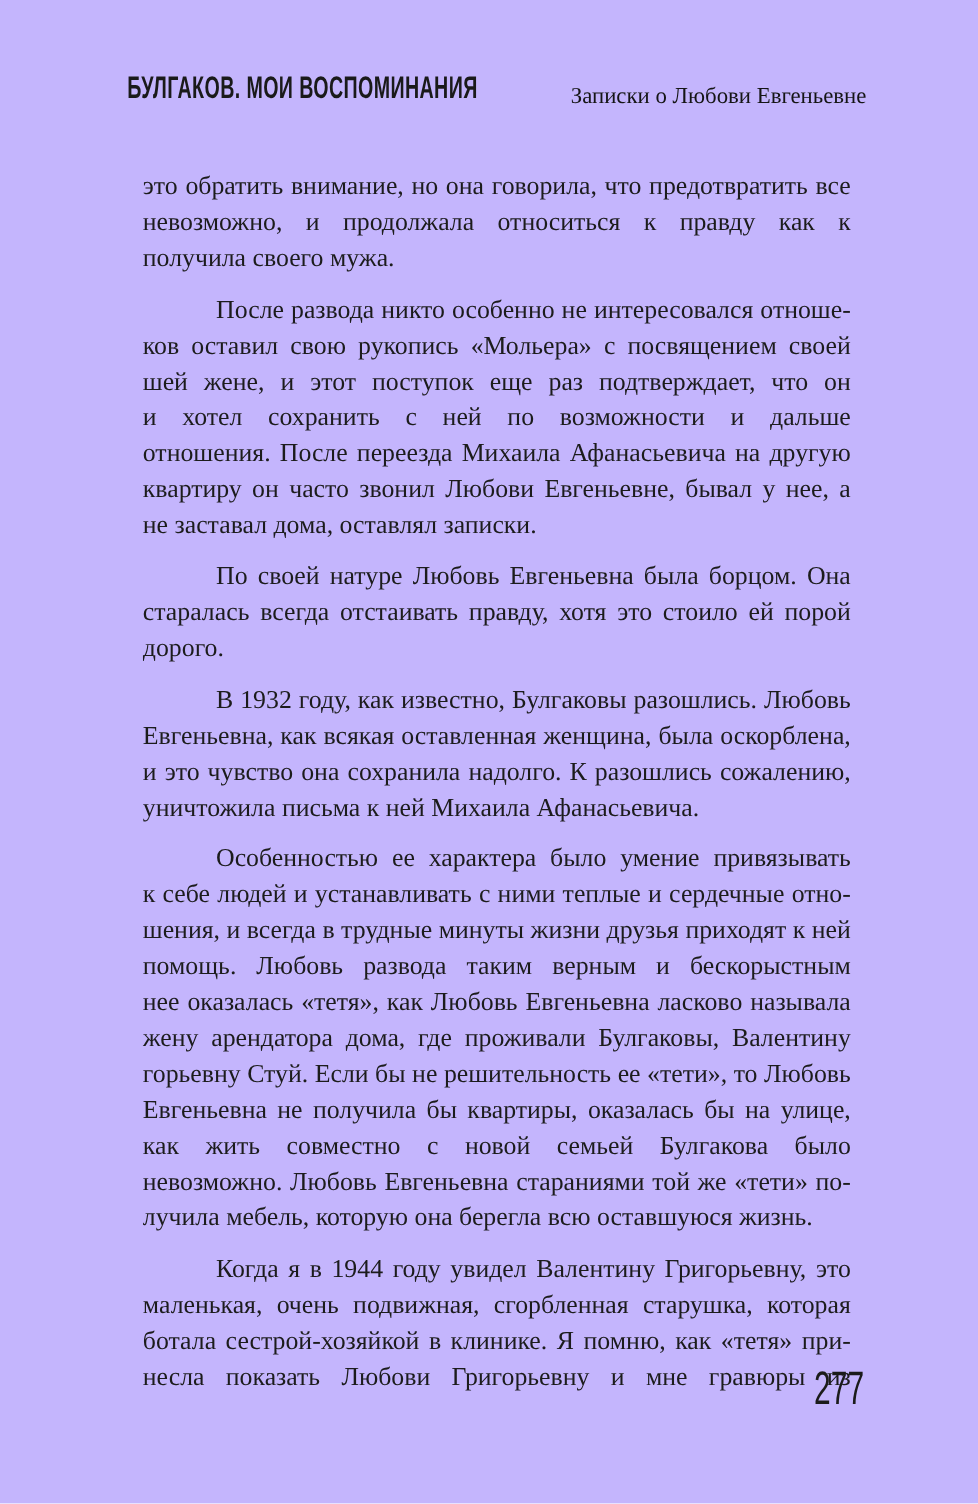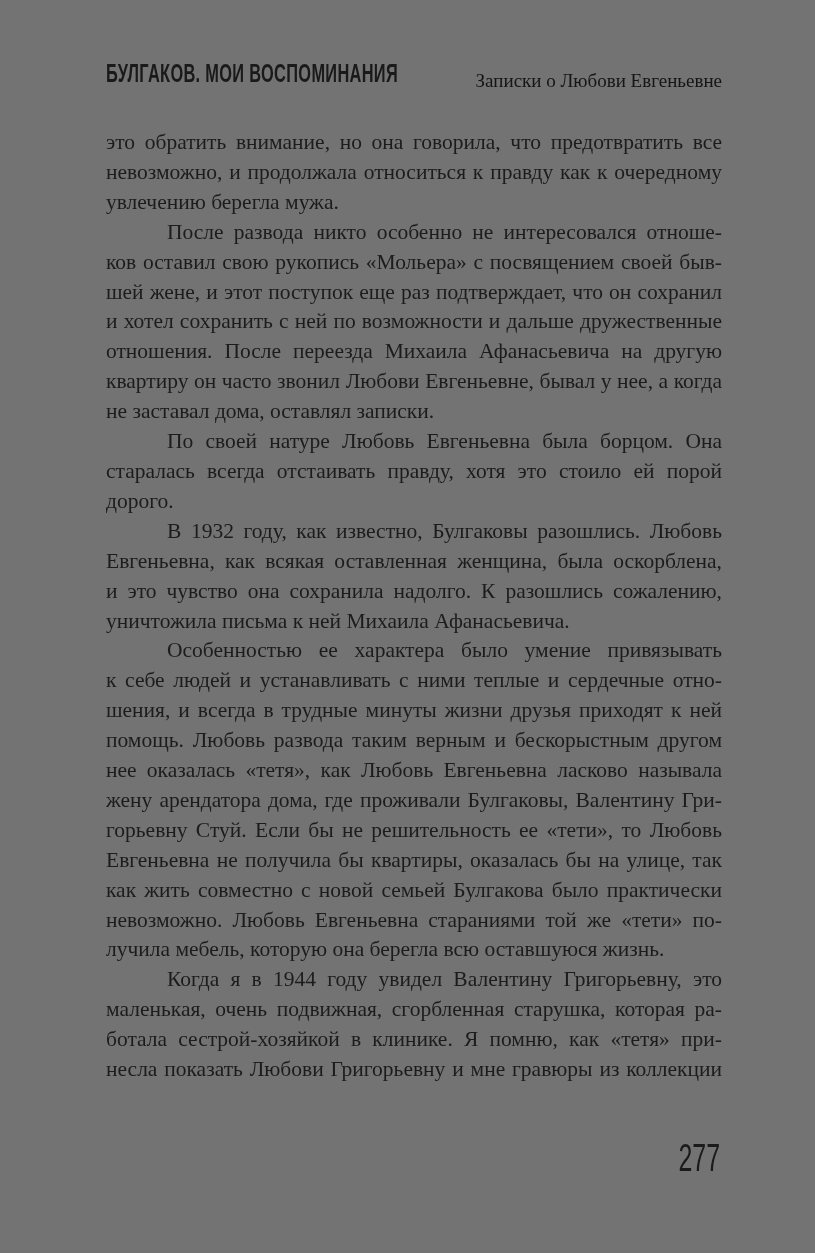--- a/index.html
+++ b/index.html
@@ -4,21 +4,21 @@
 <style>
   html, body {
     margin: 0;
     padding: 0;
     background: #ffffff;
   }
   .sheet {
     position: relative;
     width: 815px;
     height: 1253px;
-    background: #737373;
+    background: #c4b5fd;
     overflow: hidden;
     font-family: "Liberation Serif", "DejaVu Serif", serif;
     color: #1c1c1c;
   }
   
   .runhead {
     position: absolute;
     top: 58px;
     left: 106px;
     right: 93px;
@@ -46,21 +46,21 @@
     color: #151515;
   }
   
   .textblock {
     position: absolute;
     left: 106px;
     top: 128px;
     width: 616px;
     font-size: 21.5px;
   }
-  .para { margin: 0; padding: 0; }
+  .para { margin: 13px; padding: 0; }
   .line {
     height: 29.92px;
     line-height: 29.92px;
     text-align: justify;
     text-align-last: justify;
     overflow: hidden;
   }
   .line.lastline { text-align-last: left; }
   .line.indent { text-indent: 61px; }
   
@@ -85,21 +85,21 @@
 
   <div class="runhead">
     <div class="runhead-left">БУЛГАКОВ. МОИ ВОСПОМИНАНИЯ</div>
     <div class="runhead-right">Записки о Любови Евгеньевне</div>
   </div>
 
   <div class="textblock" id="textblock">
       <div class="para">
         <div class="line">это обратить внимание, но она говорила, что предотвратить все</div>
         <div class="line">невозможно, и продолжала относиться к правду как к очередному</div>
-        <div class="line lastline">увлечению берегла мужа.</div>
+        <div class="line lastline">получила своего мужа.</div>
       </div>
       <div class="para">
         <div class="line indent">После развода никто особенно не интересовался отноше-</div>
         <div class="line">ков оставил свою рукопись «Мольера» с посвящением своей быв-</div>
         <div class="line">шей жене, и этот поступок еще раз подтверждает, что он сохранил</div>
         <div class="line">и хотел сохранить с ней по возможности и дальше дружественные</div>
         <div class="line">отношения. После переезда Михаила Афанасьевича на другую</div>
         <div class="line">квартиру он часто звонил Любови Евгеньевне, бывал у нее, а когда</div>
         <div class="line lastline">не заставал дома, оставлял записки.</div>
       </div>

